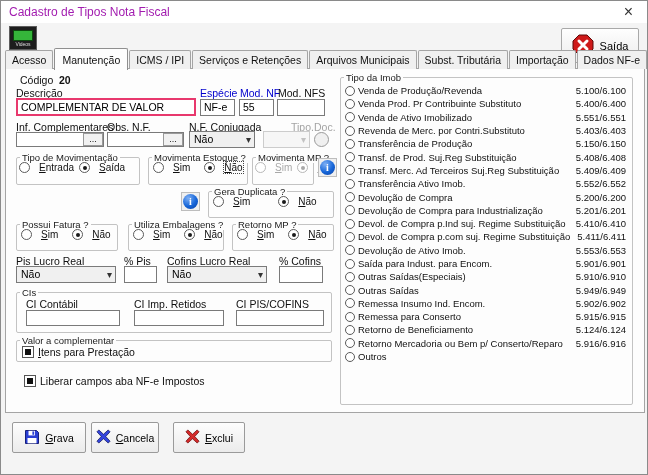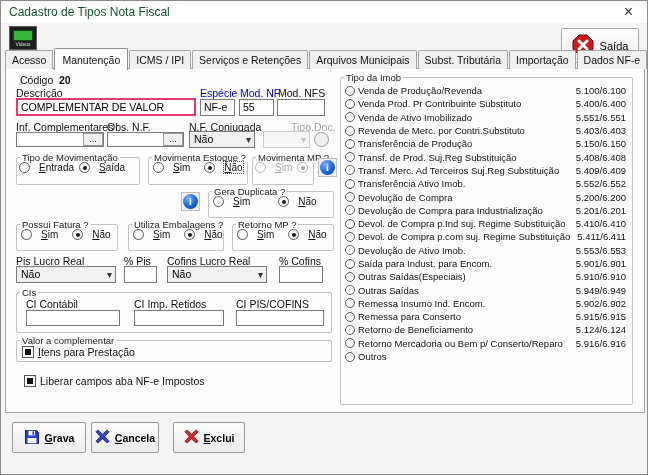--- a/index.html
+++ b/index.html
@@ -2,21 +2,21 @@
 <html><head>
 <meta charset="utf-8">
 <style>
   * { margin:0; padding:0; box-sizing:border-box; }
   html,body { width:648px; height:475px; }
   body { font-family:"Liberation Sans", sans-serif; background:#e9e9e9; position:relative; }
   .window { position:absolute; left:0; top:0; width:648px; height:475px; background:#f4f4f4; border:1px solid #8a8a8a; overflow:hidden; }
 
   
   .titlebar { position:absolute; left:0; top:0; right:0; height:22px; background:#ffffff; display:flex; align-items:center; padding:0 8px; }
-  .title { font-size:12px; color:#14532d; }
+  .title { font-size:12px; color:#a21caf; }
   .close { margin-left:auto; font-size:16px; line-height:16px; color:#333; padding:0 6px; cursor:default; }
 
   
   .video-btn { position:absolute; left:8px; top:25px; width:28px; height:24px; background:#1d1d1d; border:1px solid #5c5c5c; display:flex; flex-direction:column; align-items:center; justify-content:center; gap:1px; }
   .video-screen { width:20px; height:11px; background:#35b53a; border:1px solid #0c4a0e; }
   .video-label { font-size:5px; color:#dcdcdc; line-height:5px; }
   .saida-btn { position:absolute; right:8px; top:27px; width:78px; height:35px; background:linear-gradient(#fefefe,#ececec); border:1px solid #a9a9a9; border-radius:2px; display:flex; align-items:center; justify-content:center; gap:6px; font-size:11px; color:#000; }
 
   
   .tabs { position:absolute; left:4px; top:46px; height:22px; display:flex; align-items:flex-end; z-index:3; white-space:nowrap; }
@@ -64,21 +64,21 @@
   .cbbox[data-checked="true"]::after { content:""; position:absolute; left:2px; top:2px; width:6px; height:6px; background:#111; }
 
   
   .nota-list { padding:1px 4px 0 4px; }
   .nota-item { position:relative; height:13.3px; display:flex; align-items:center; font-size:9.5px; color:#101010; }
   .nota-item .radio { width:10px; height:10px; min-width:10px; }
   .nota-label { margin-left:3px; white-space:nowrap; }
   .nota-code { position:absolute; right:2px; font-size:9.5px; }
 
   
-  .fbtn { position:absolute; top:421px; height:31px; background:linear-gradient(#fdfdfd,#ebebeb); border:1px solid #9a9a9a; border-radius:2px; display:flex; align-items:center; justify-content:center; gap:5px; font-size:10.5px; color:#000;font-weight:bold; }
+  .fbtn { position:absolute; top:421px; height:31px; background:linear-gradient(#fdfdfd,#ebebeb); border:1px solid #9a9a9a; border-radius:2px; display:flex; align-items:center; justify-content:center; gap:5px; font-size:10.5px; color:#000; }
   u { text-decoration:underline; }
 </style>
 </head>
 <body>
 
 <div class="window">
 
   <div class="titlebar">
     <span class="title">Cadastro de Tipos Nota Fiscal</span>
     <span class="close">×</span>

